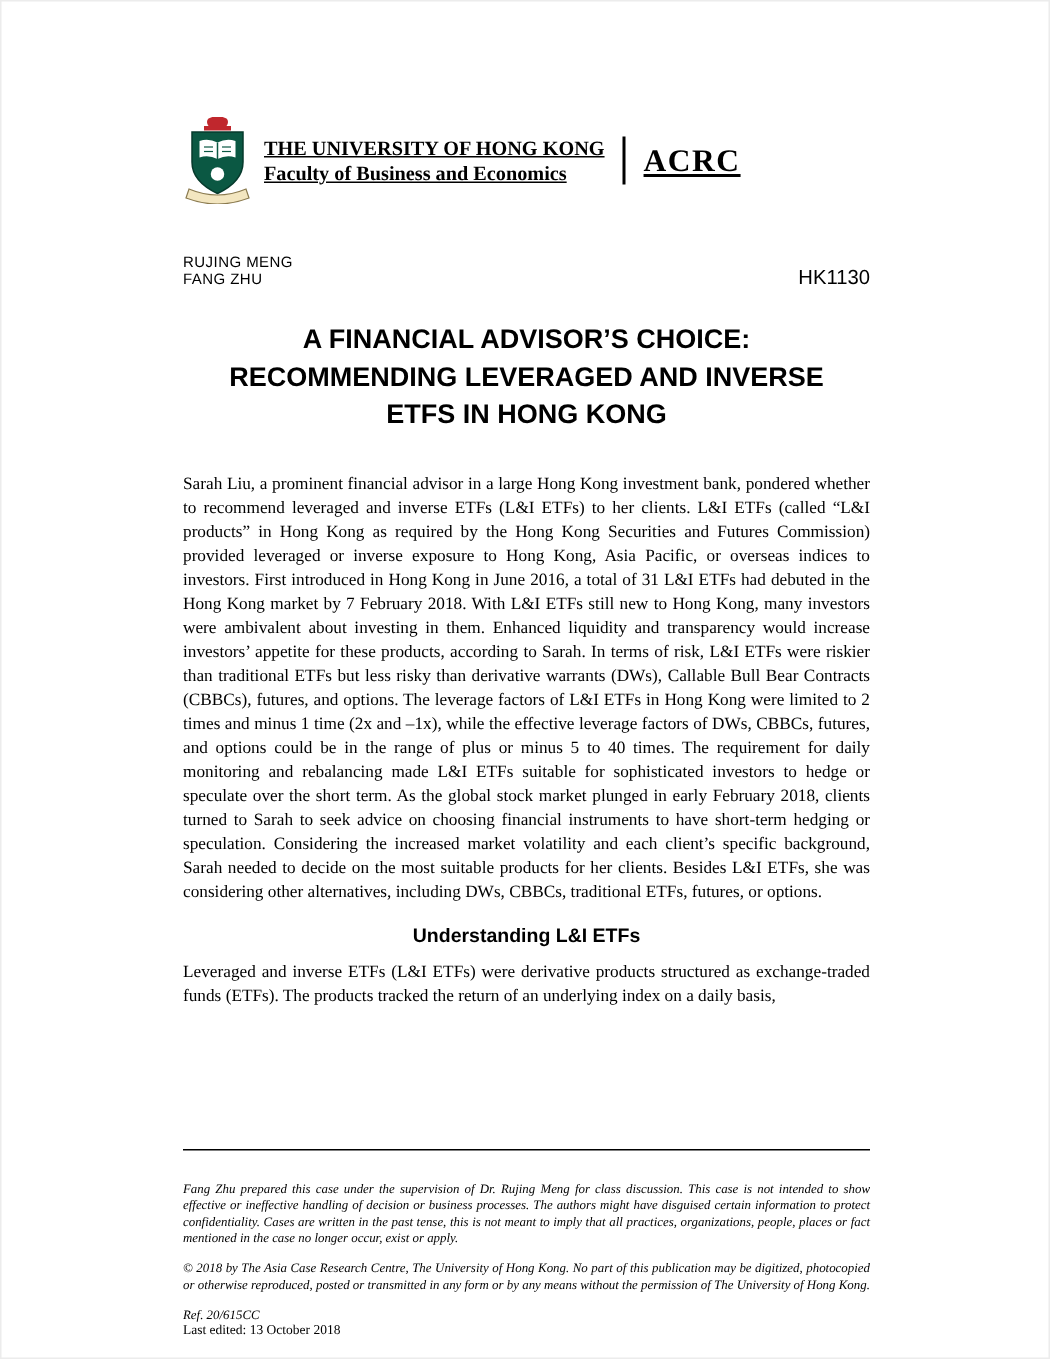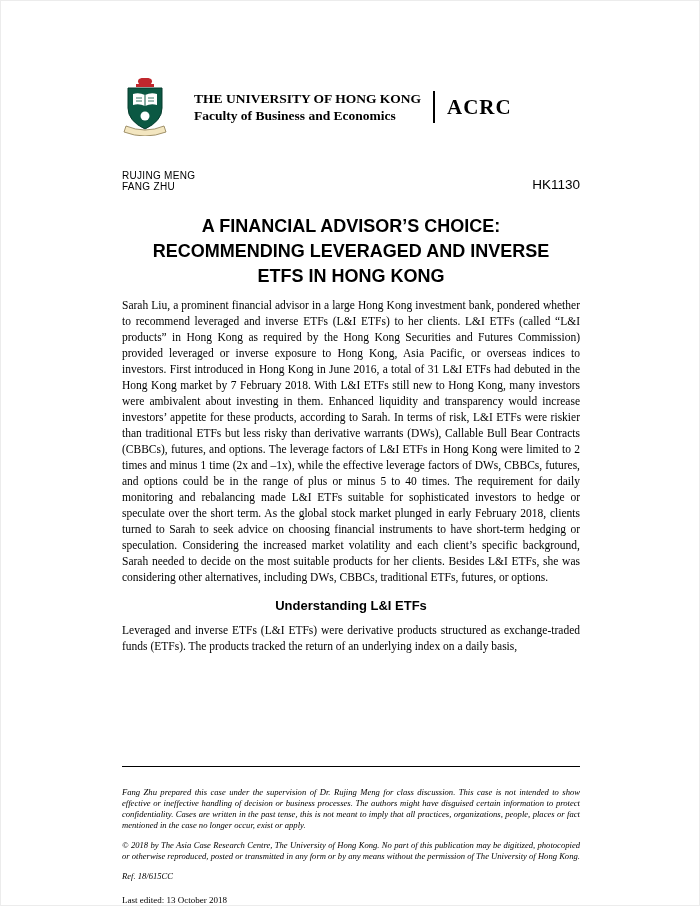--- a/index.html
+++ b/index.html
@@ -22,21 +22,22 @@
     position: absolute;
     left: 122px;
     top: 78px;
     width: 458px;
   }
 
   
   .header-row {
     display: flex;
     align-items: center;
-    gap: 26px;
+    gap: 8px;
+    text-decoration: underline;
   }
   .crest { flex: 0 0 auto; width: 46px; height: 58px; }
   .univ-block {
     display: flex;
     align-items: center;
     gap: 12px;
   }
   .univ-names {
     font-family: "Liberation Serif", serif;
     font-weight: bold;
@@ -80,21 +81,21 @@
     margin-top: 22px;
     text-align: center;
     font-family: "Liberation Sans", sans-serif;
     font-weight: bold;
     font-size: 18px;
     line-height: 25px;
   }
 
   
   .body-para {
-    margin-top: 8px;
+    margin-top: 26px;
     font-size: 11.5px;
     line-height: 16px;
     text-align: justify;
   }
   .section-heading {
     margin-top: 13px;
     text-align: center;
     font-family: "Liberation Sans", sans-serif;
     font-weight: bold;
     font-size: 13px;
@@ -127,21 +128,20 @@
     font-style: italic;
     text-align: justify;
   }
   .footnote + .footnote { margin-top: 9px; }
   .ref-line {
     margin-top: 9px;
     font-size: 8.6px;
     font-style: italic;
   }
   .last-edited {
-    margin-top: 14px;
     font-size: 9px;
   }
 </style>
 </head>
 <body>
 
 <div class="page">
   <div class="content">
 
     <div class="header-row">
@@ -194,16 +194,16 @@
     <div class="section-heading">Understanding L&amp;I ETFs</div>
 
 
     <p class="body-para2">Leveraged and inverse ETFs (L&amp;I ETFs) were derivative products structured as exchange-traded funds (ETFs). The products tracked the return of an underlying index on a daily basis,</p>
 
   </div>
 
   <div class="footer">
     <p class="footnote">Fang Zhu prepared this case under the supervision of Dr. Rujing Meng for class discussion. This case is not intended to show effective or ineffective handling of decision or business processes. The authors might have disguised certain information to protect confidentiality. Cases are written in the past tense, this is not meant to imply that all practices, organizations, people, places or fact mentioned in the case no longer occur, exist or apply.</p>
     <p class="footnote">© 2018 by The Asia Case Research Centre, The University of Hong Kong. No part of this publication may be digitized, photocopied or otherwise reproduced, posted or transmitted in any form or by any means without the permission of The University of Hong Kong.</p>
-    <div class="ref-line">Ref. 18/615CC</div>
+    <div class="ref-line">Ref. 20/615CC</div>
     <div class="last-edited">Last edited: 13 October 2018</div>
   </div>
 </div>
 
 </body></html>

